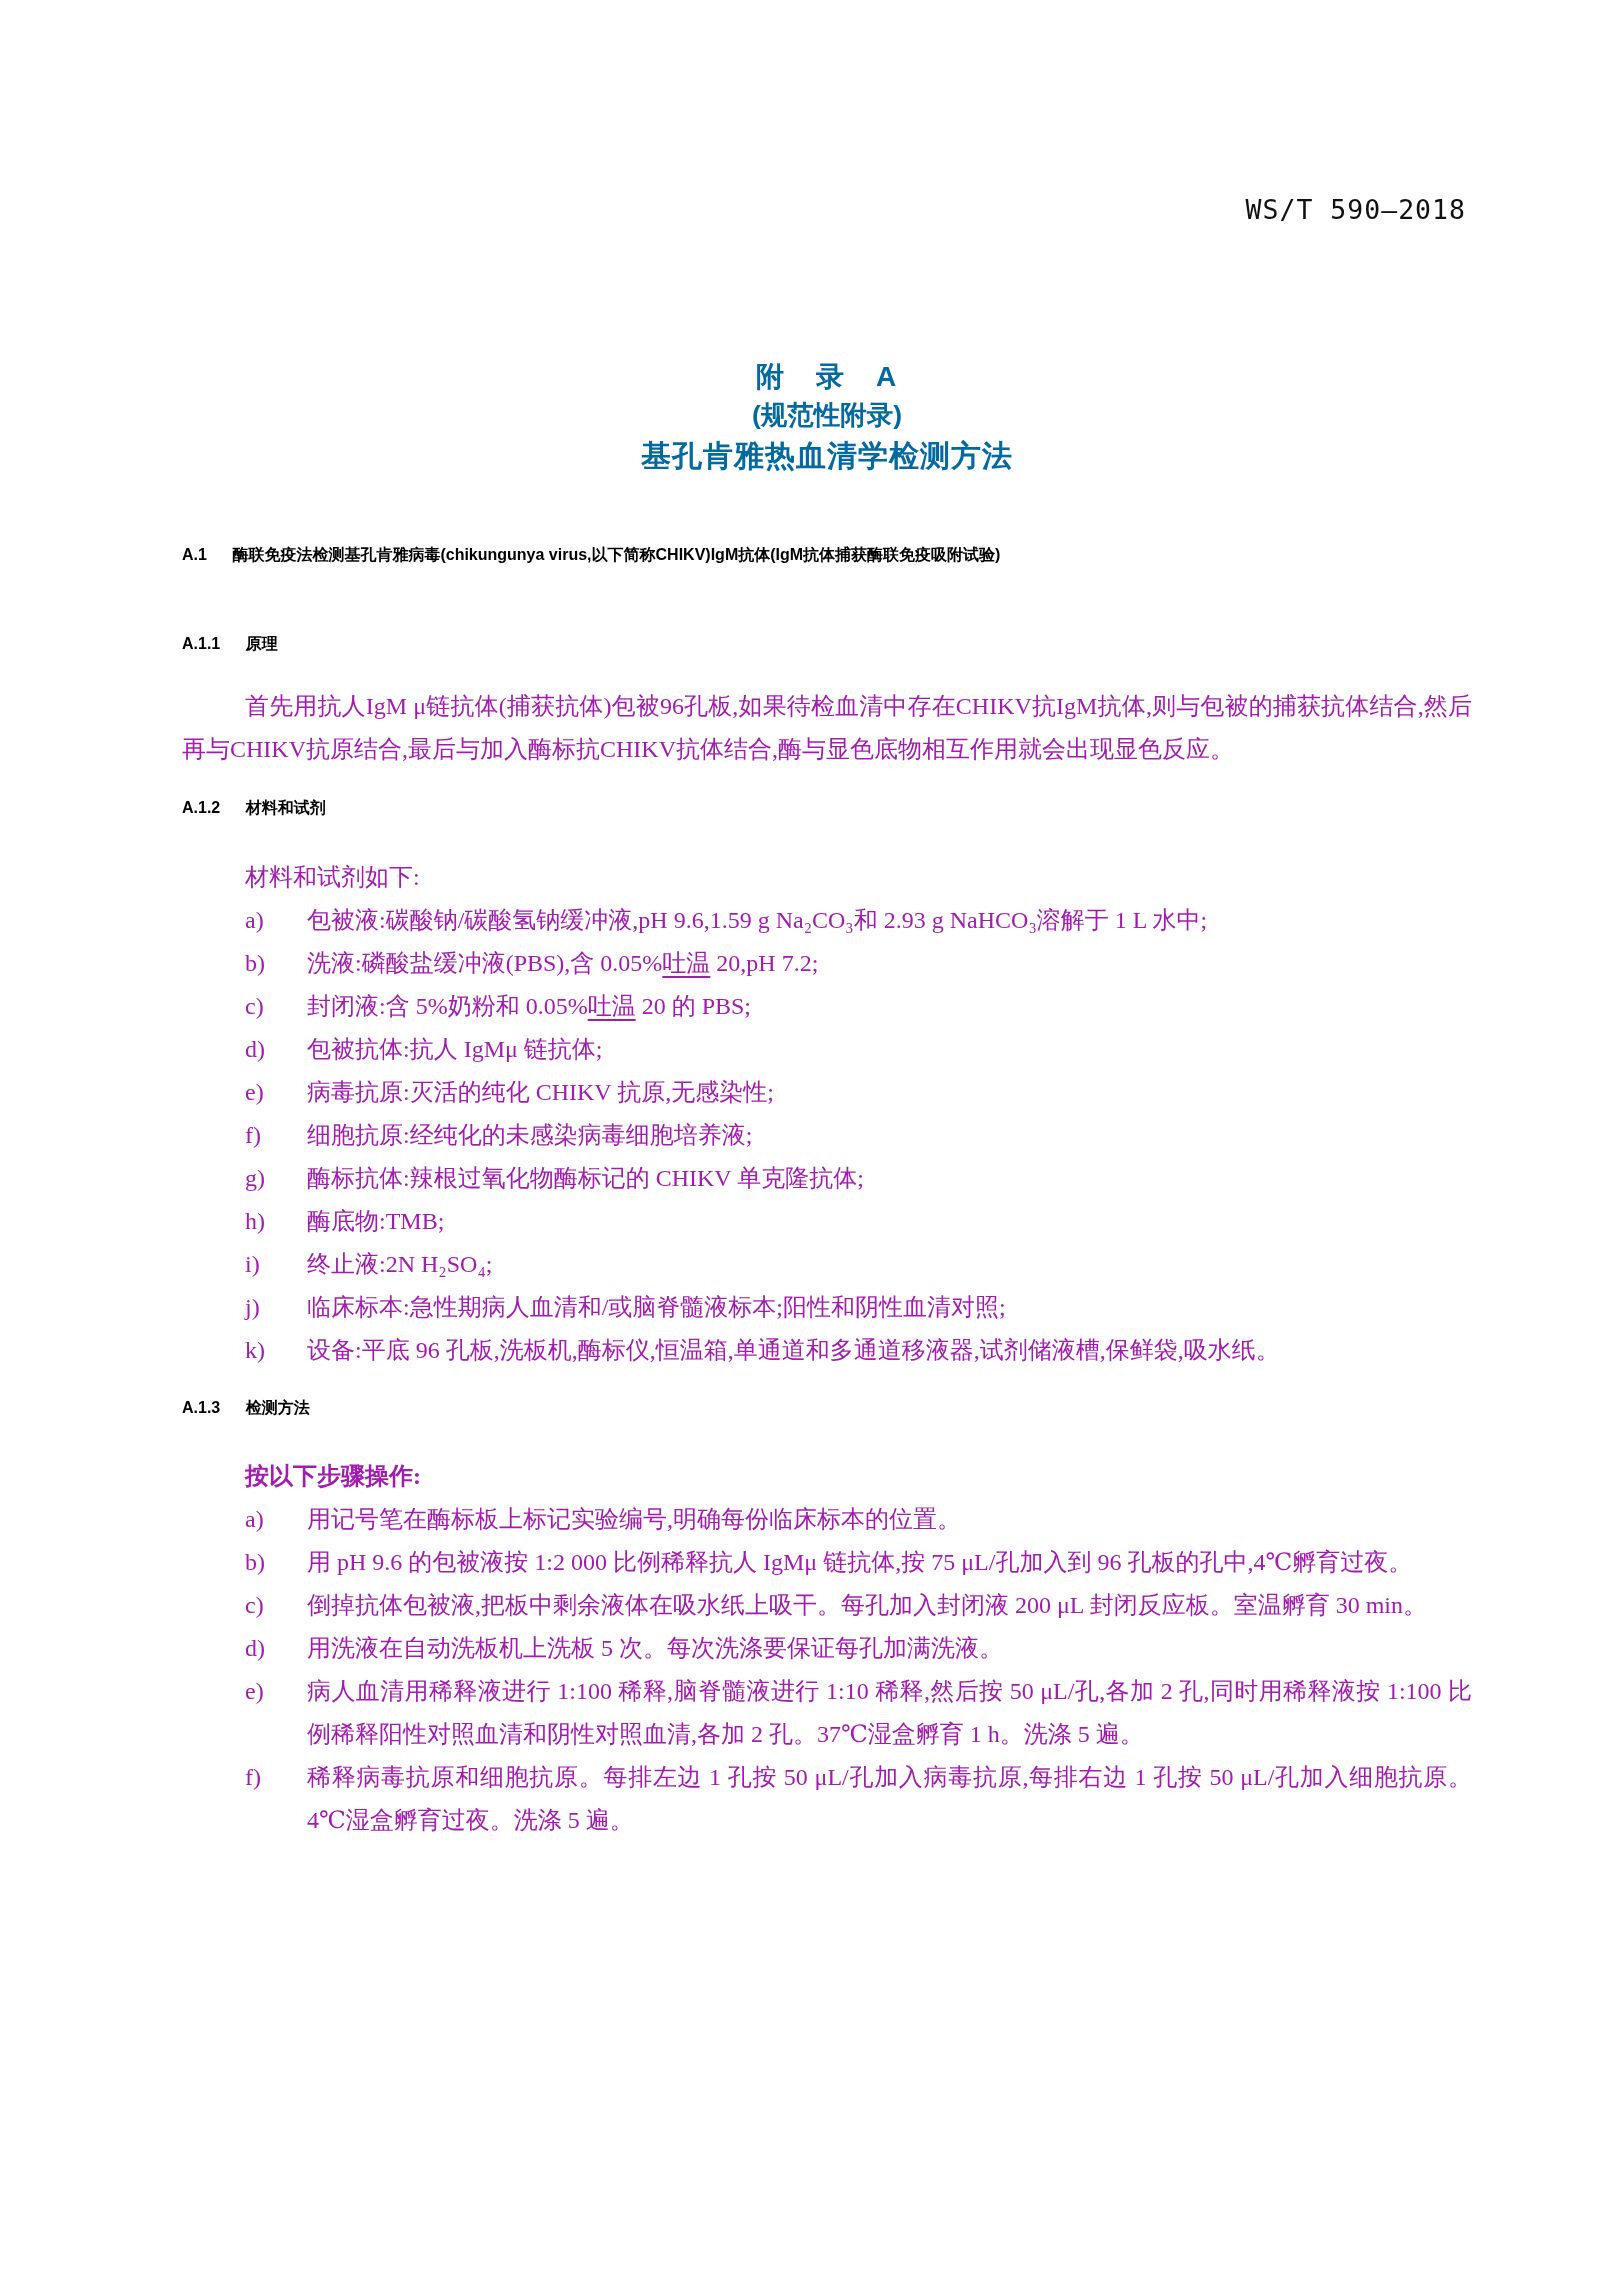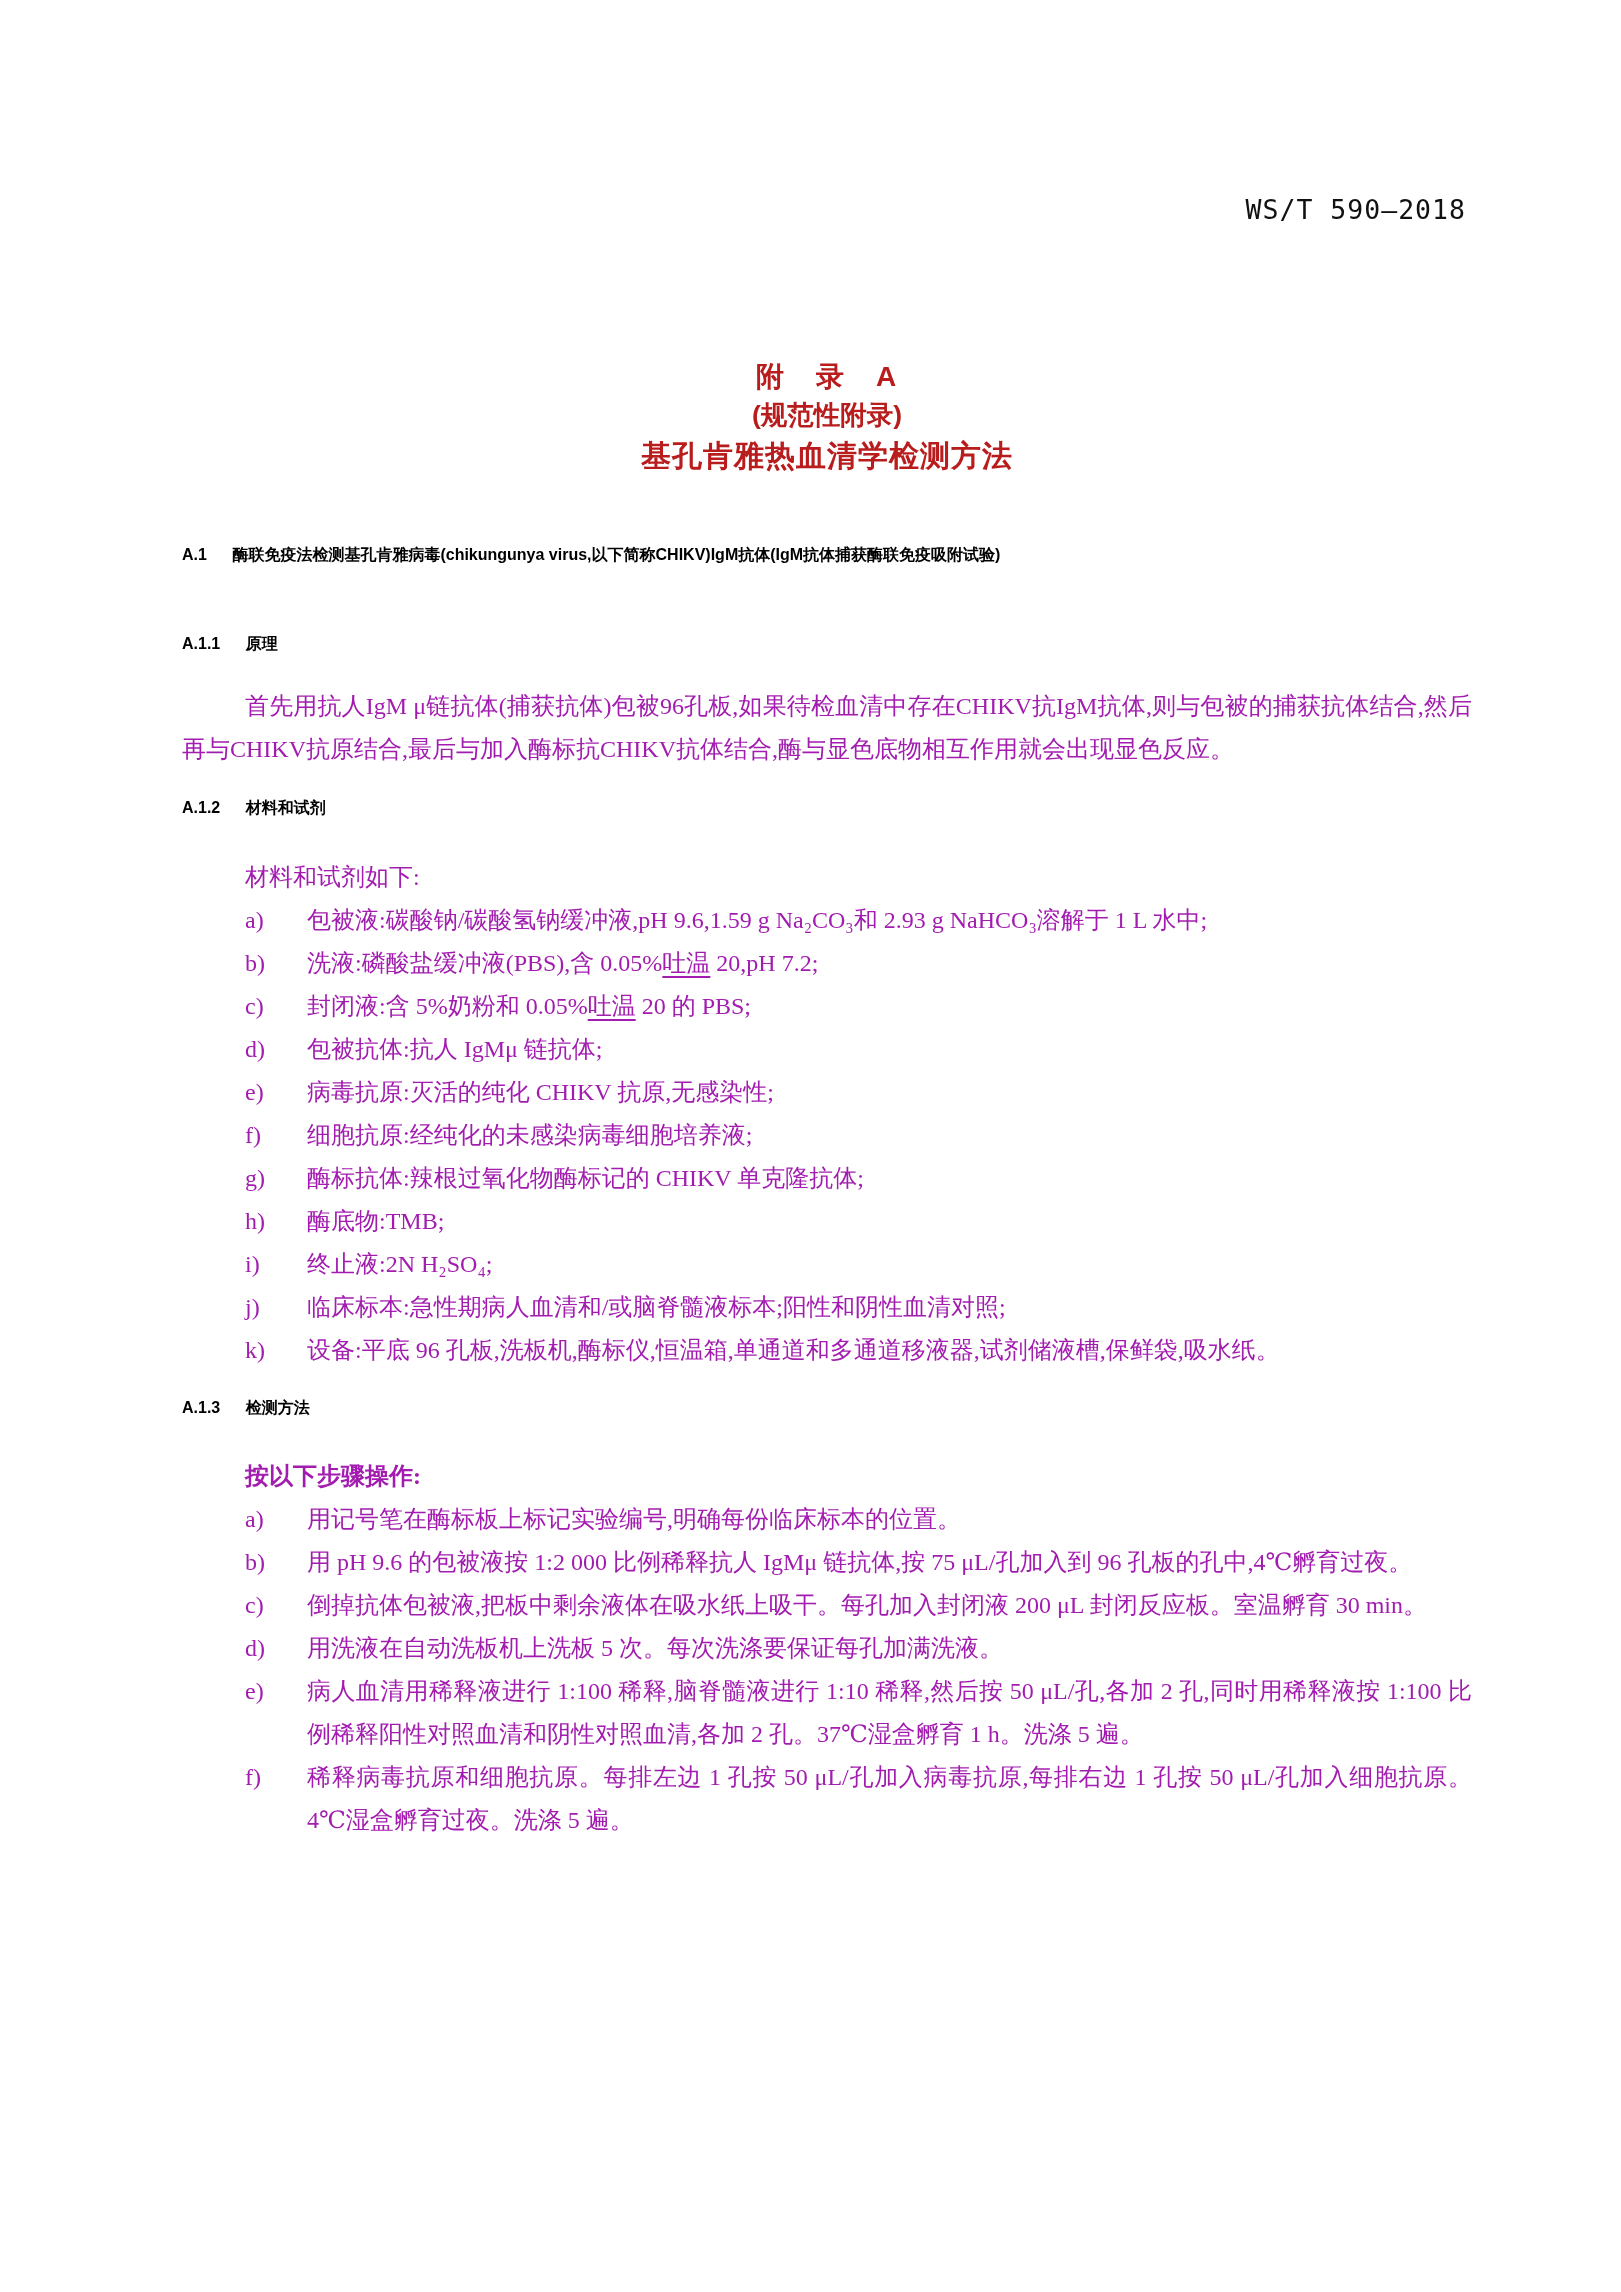--- a/index.html
+++ b/index.html
@@ -13,21 +13,21 @@
   }
   .doc-code {
     position:absolute; top:194px; right:155px;
     font-family:"DejaVu Sans Mono","Liberation Mono",monospace;
     font-size:26.5px; letter-spacing:1px; color:#111;
   }
   .appendix {
     position:absolute; top:357px; left:182px; width:1290px;
     text-align:center;
     font-family:"Liberation Sans","DejaVu Sans",sans-serif;
-    font-weight:bold; color:#b91c1c;
+    font-weight:bold; color:#0369a1;
   }
   .appendix-label   { font-size:28px; line-height:39px; letter-spacing:2px; }
   .appendix-type    { font-size:26.5px; line-height:39px; }
   .appendix-title   { font-size:30px; line-height:41px; letter-spacing:1px; }
 
   .content { position:absolute; left:182px; top:537px; width:1290px; }
 
   .h-sans {
     font-family:"Liberation Sans","DejaVu Sans",sans-serif;
     font-weight:bold; font-size:16px; color:#000;

